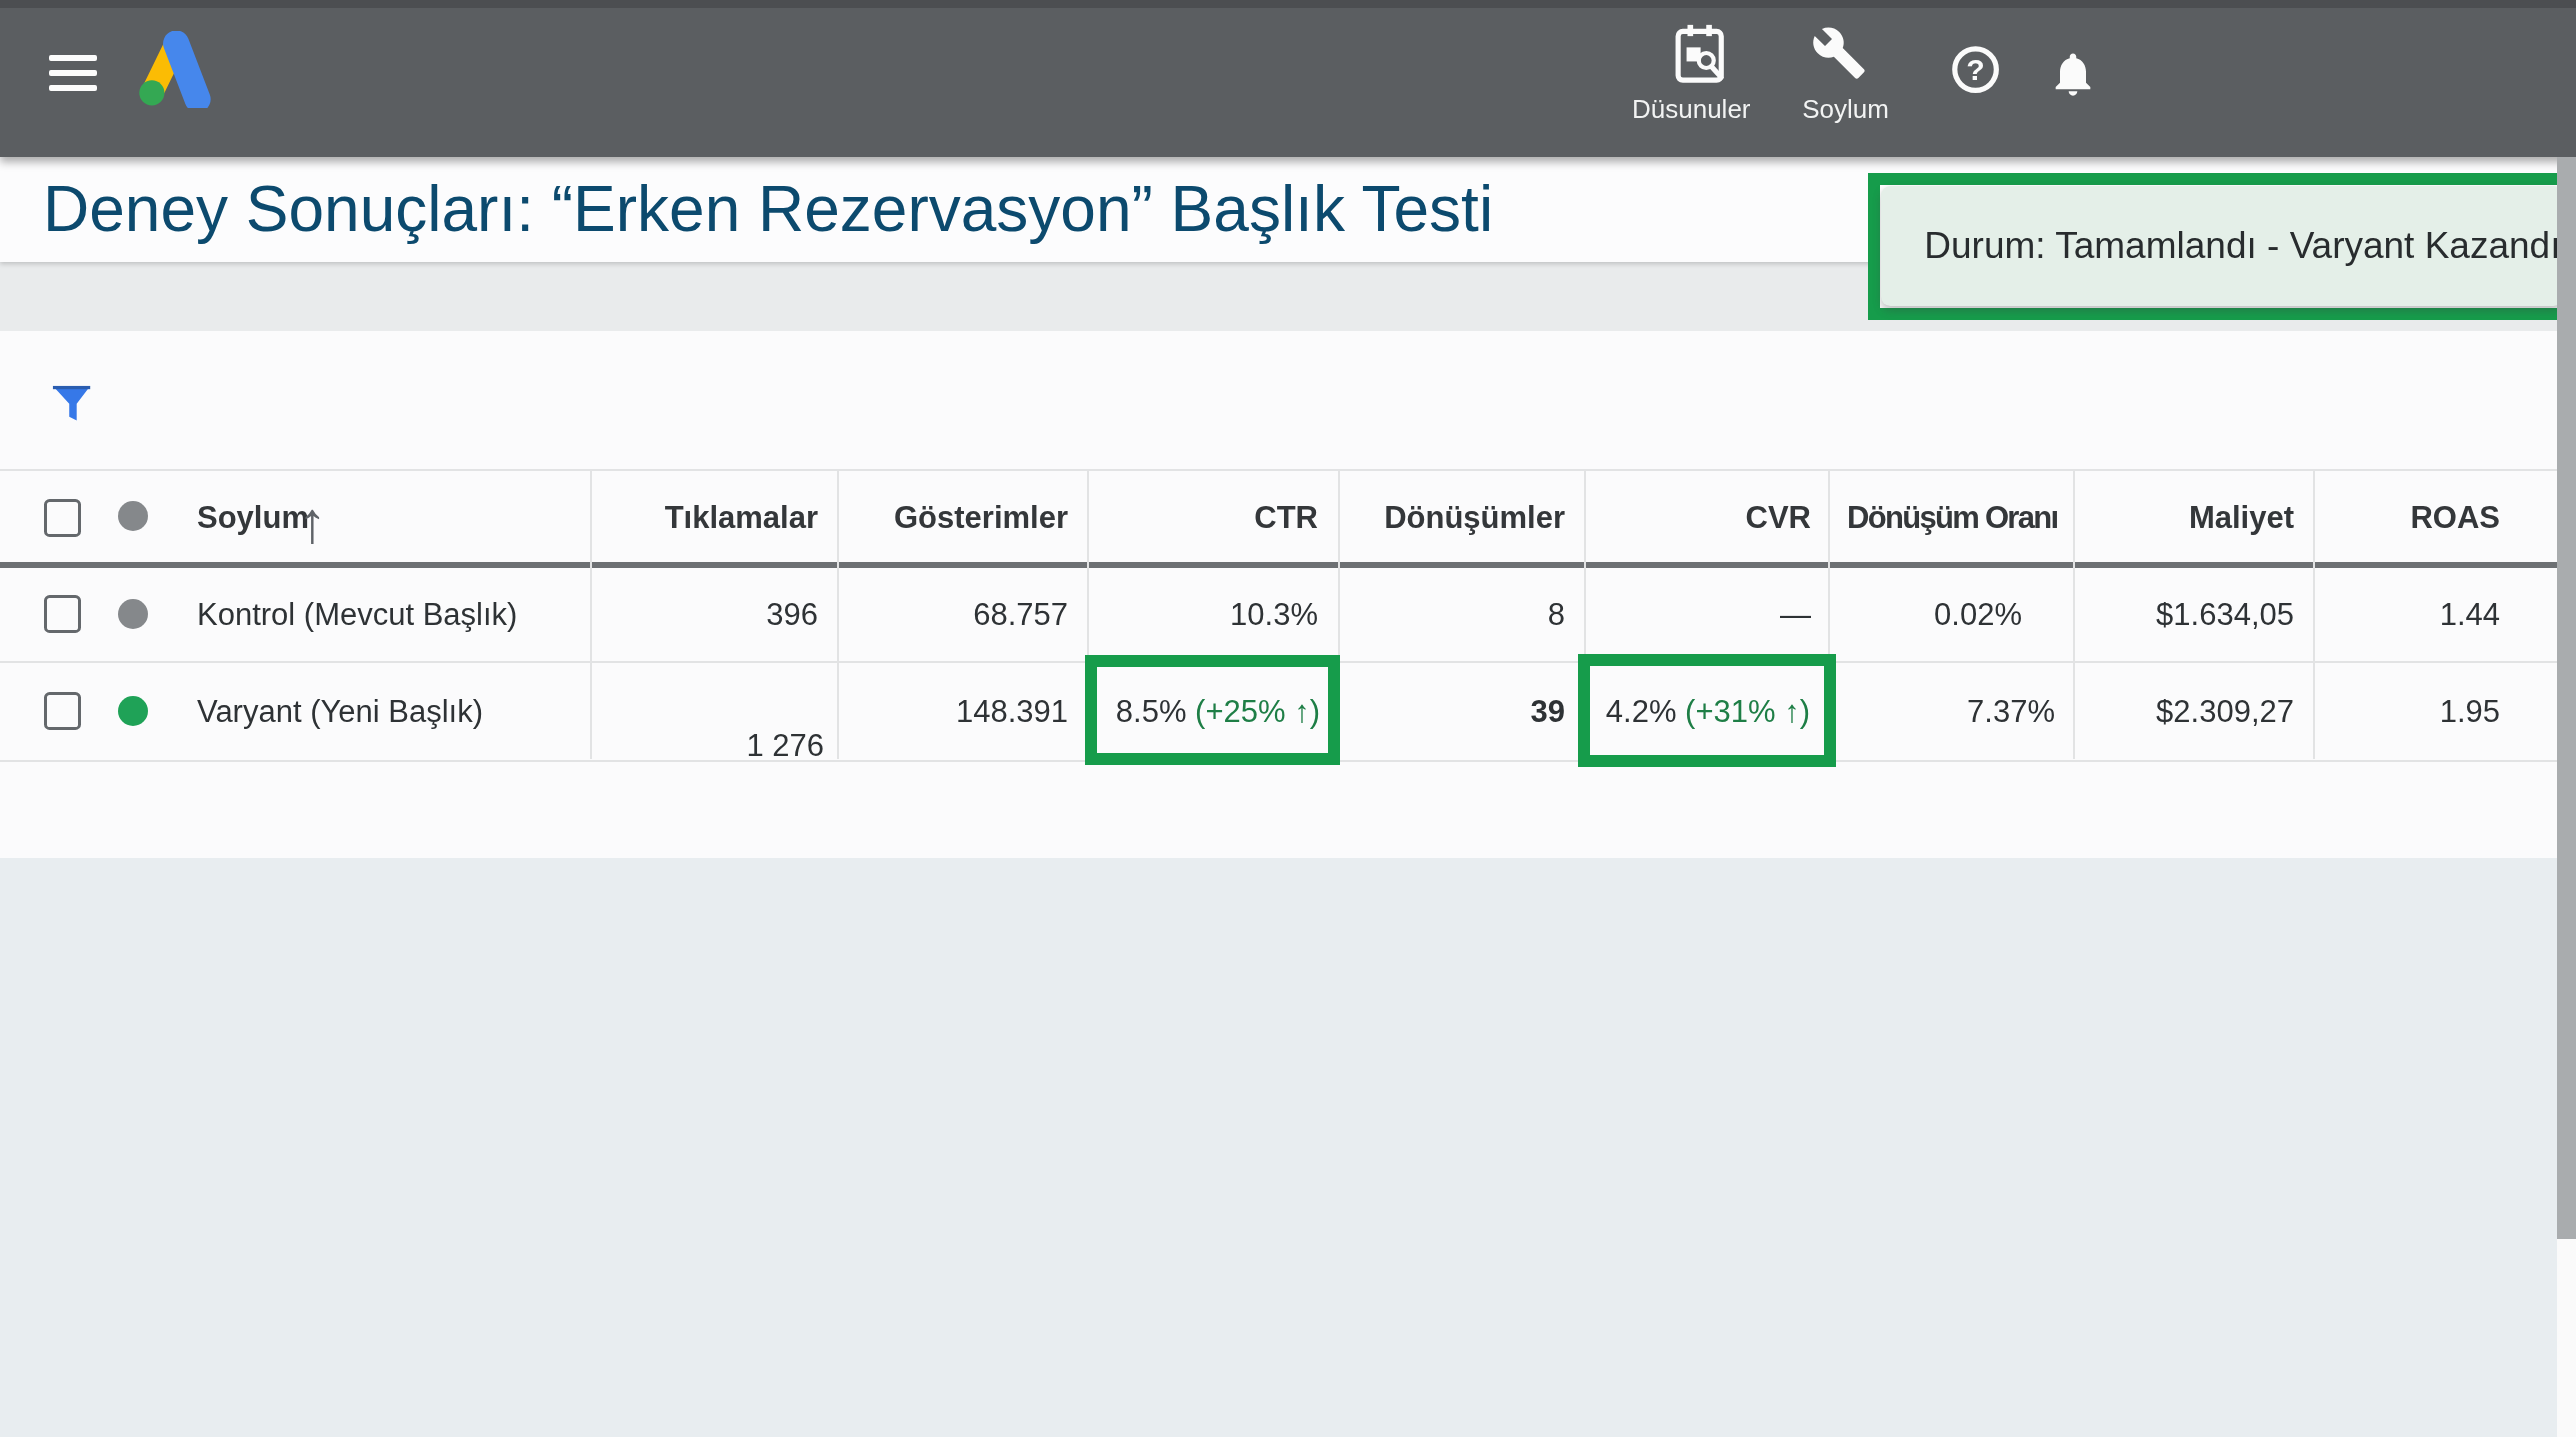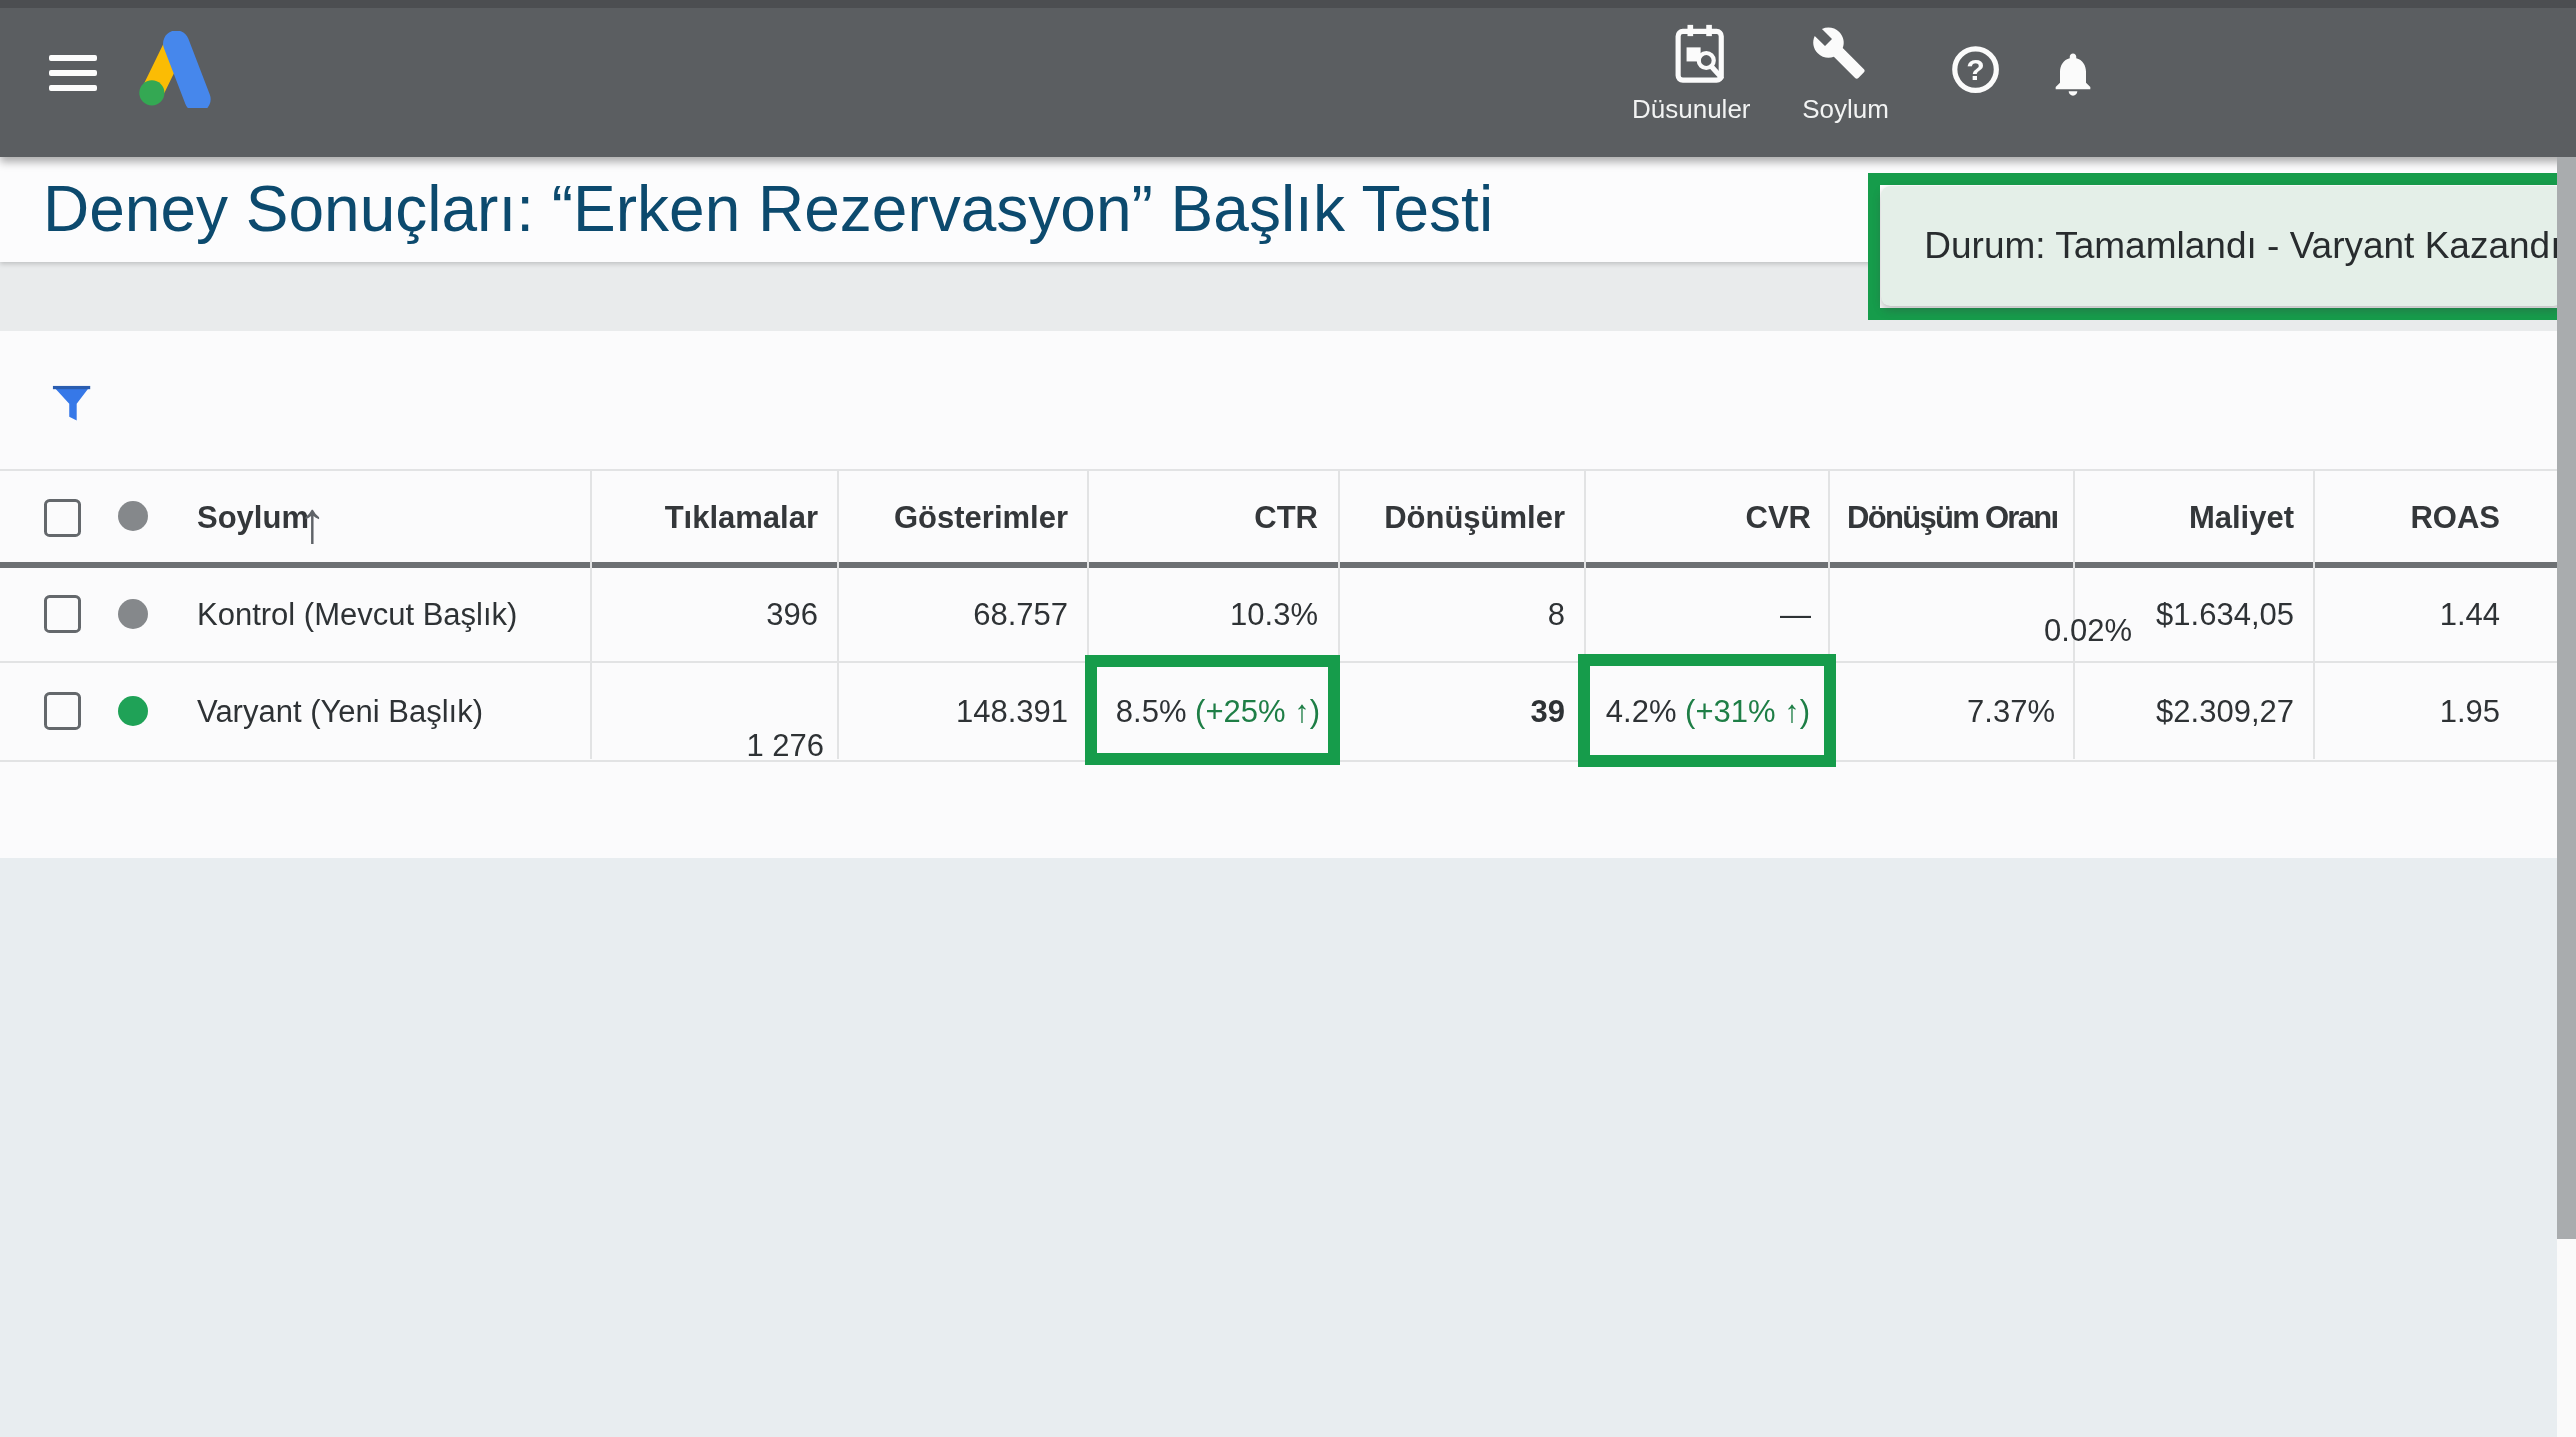--- a/index.html
+++ b/index.html
@@ -96,21 +96,21 @@
   <div class="cell hdr r" style="left:2332px; width:168px; top:169px;">ROAS</div>
 
   <div class="cbx" style="top:264px;"></div>
   <div class="dot" style="top:268px; background:#85888b;"></div>
   <div class="cell" style="left:197px; top:266px;">Kontrol (Mevcut Başlık)</div>
   <div class="cell r" style="left:608px;  width:210px; top:266px;">396</div>
   <div class="cell r" style="left:856px;  width:212px; top:266px;">68.757</div>
   <div class="cell r" style="left:1105px; width:213px; top:266px;">10.3%</div>
   <div class="cell r" style="left:1356px; width:209px; top:266px;">8</div>
   <div class="cell r" style="left:1603px; width:208px; top:266px;">—</div>
-  <div class="cell r" style="left:1924px; width:208px; top:266px;margin-top:16px;">0.02%</div>
+  <div class="cell r" style="left:1814px; width:208px; top:266px;">0.02%</div>
   <div class="cell r" style="left:2092px; width:202px; top:266px;">$1.634,05</div>
   <div class="cell r" style="left:2332px; width:168px; top:266px;">1.44</div>
 
   <div class="cbx" style="top:361px;"></div>
   <div class="dot" style="top:365px; background:#1fa257;"></div>
   <div class="cell" style="left:197px; top:363px;">Varyant (Yeni Başlık)</div>
   <div class="cell r" style="left:614px;  width:210px; top:363px;margin-top:34px;">1 276</div>
   <div class="cell r" style="left:856px;  width:212px; top:363px;">148.391</div>
   <div class="cell r" style="left:1105px; width:215px; top:363px;">8.5% <span class="green">(+25% <b>↑</b>)</span></div>
   <div class="cell r" style="left:1356px; width:209px; top:363px;font-weight:bold;">39</div>

